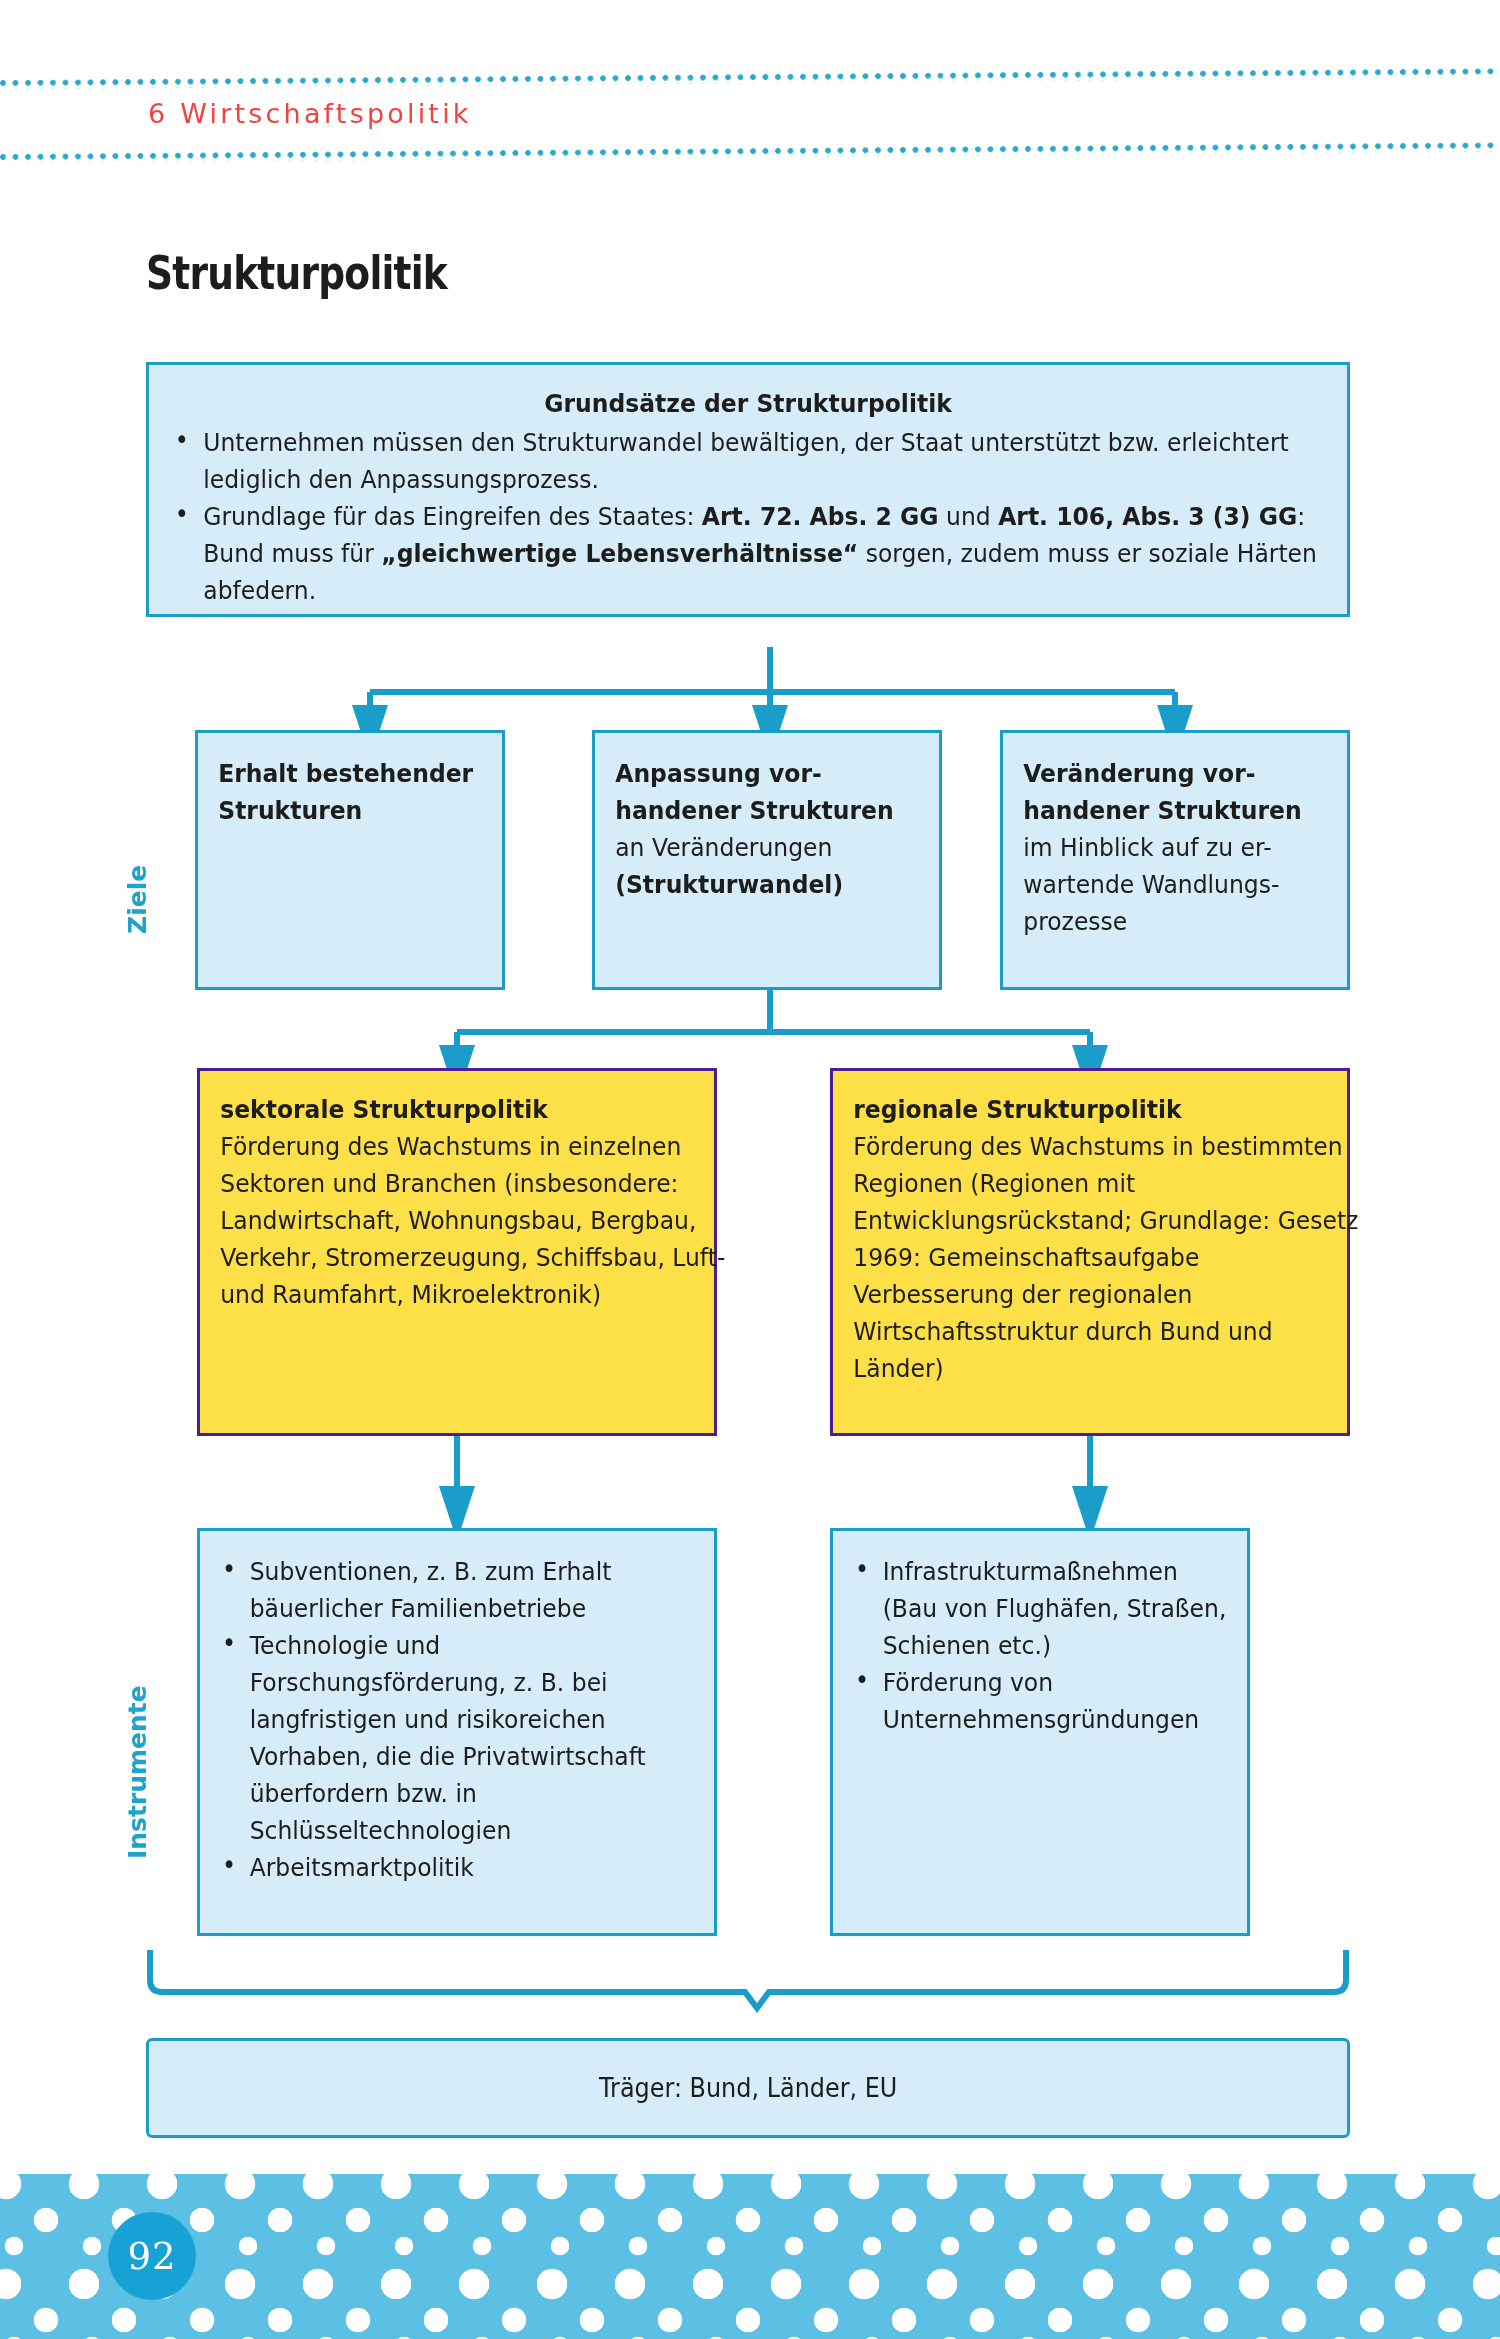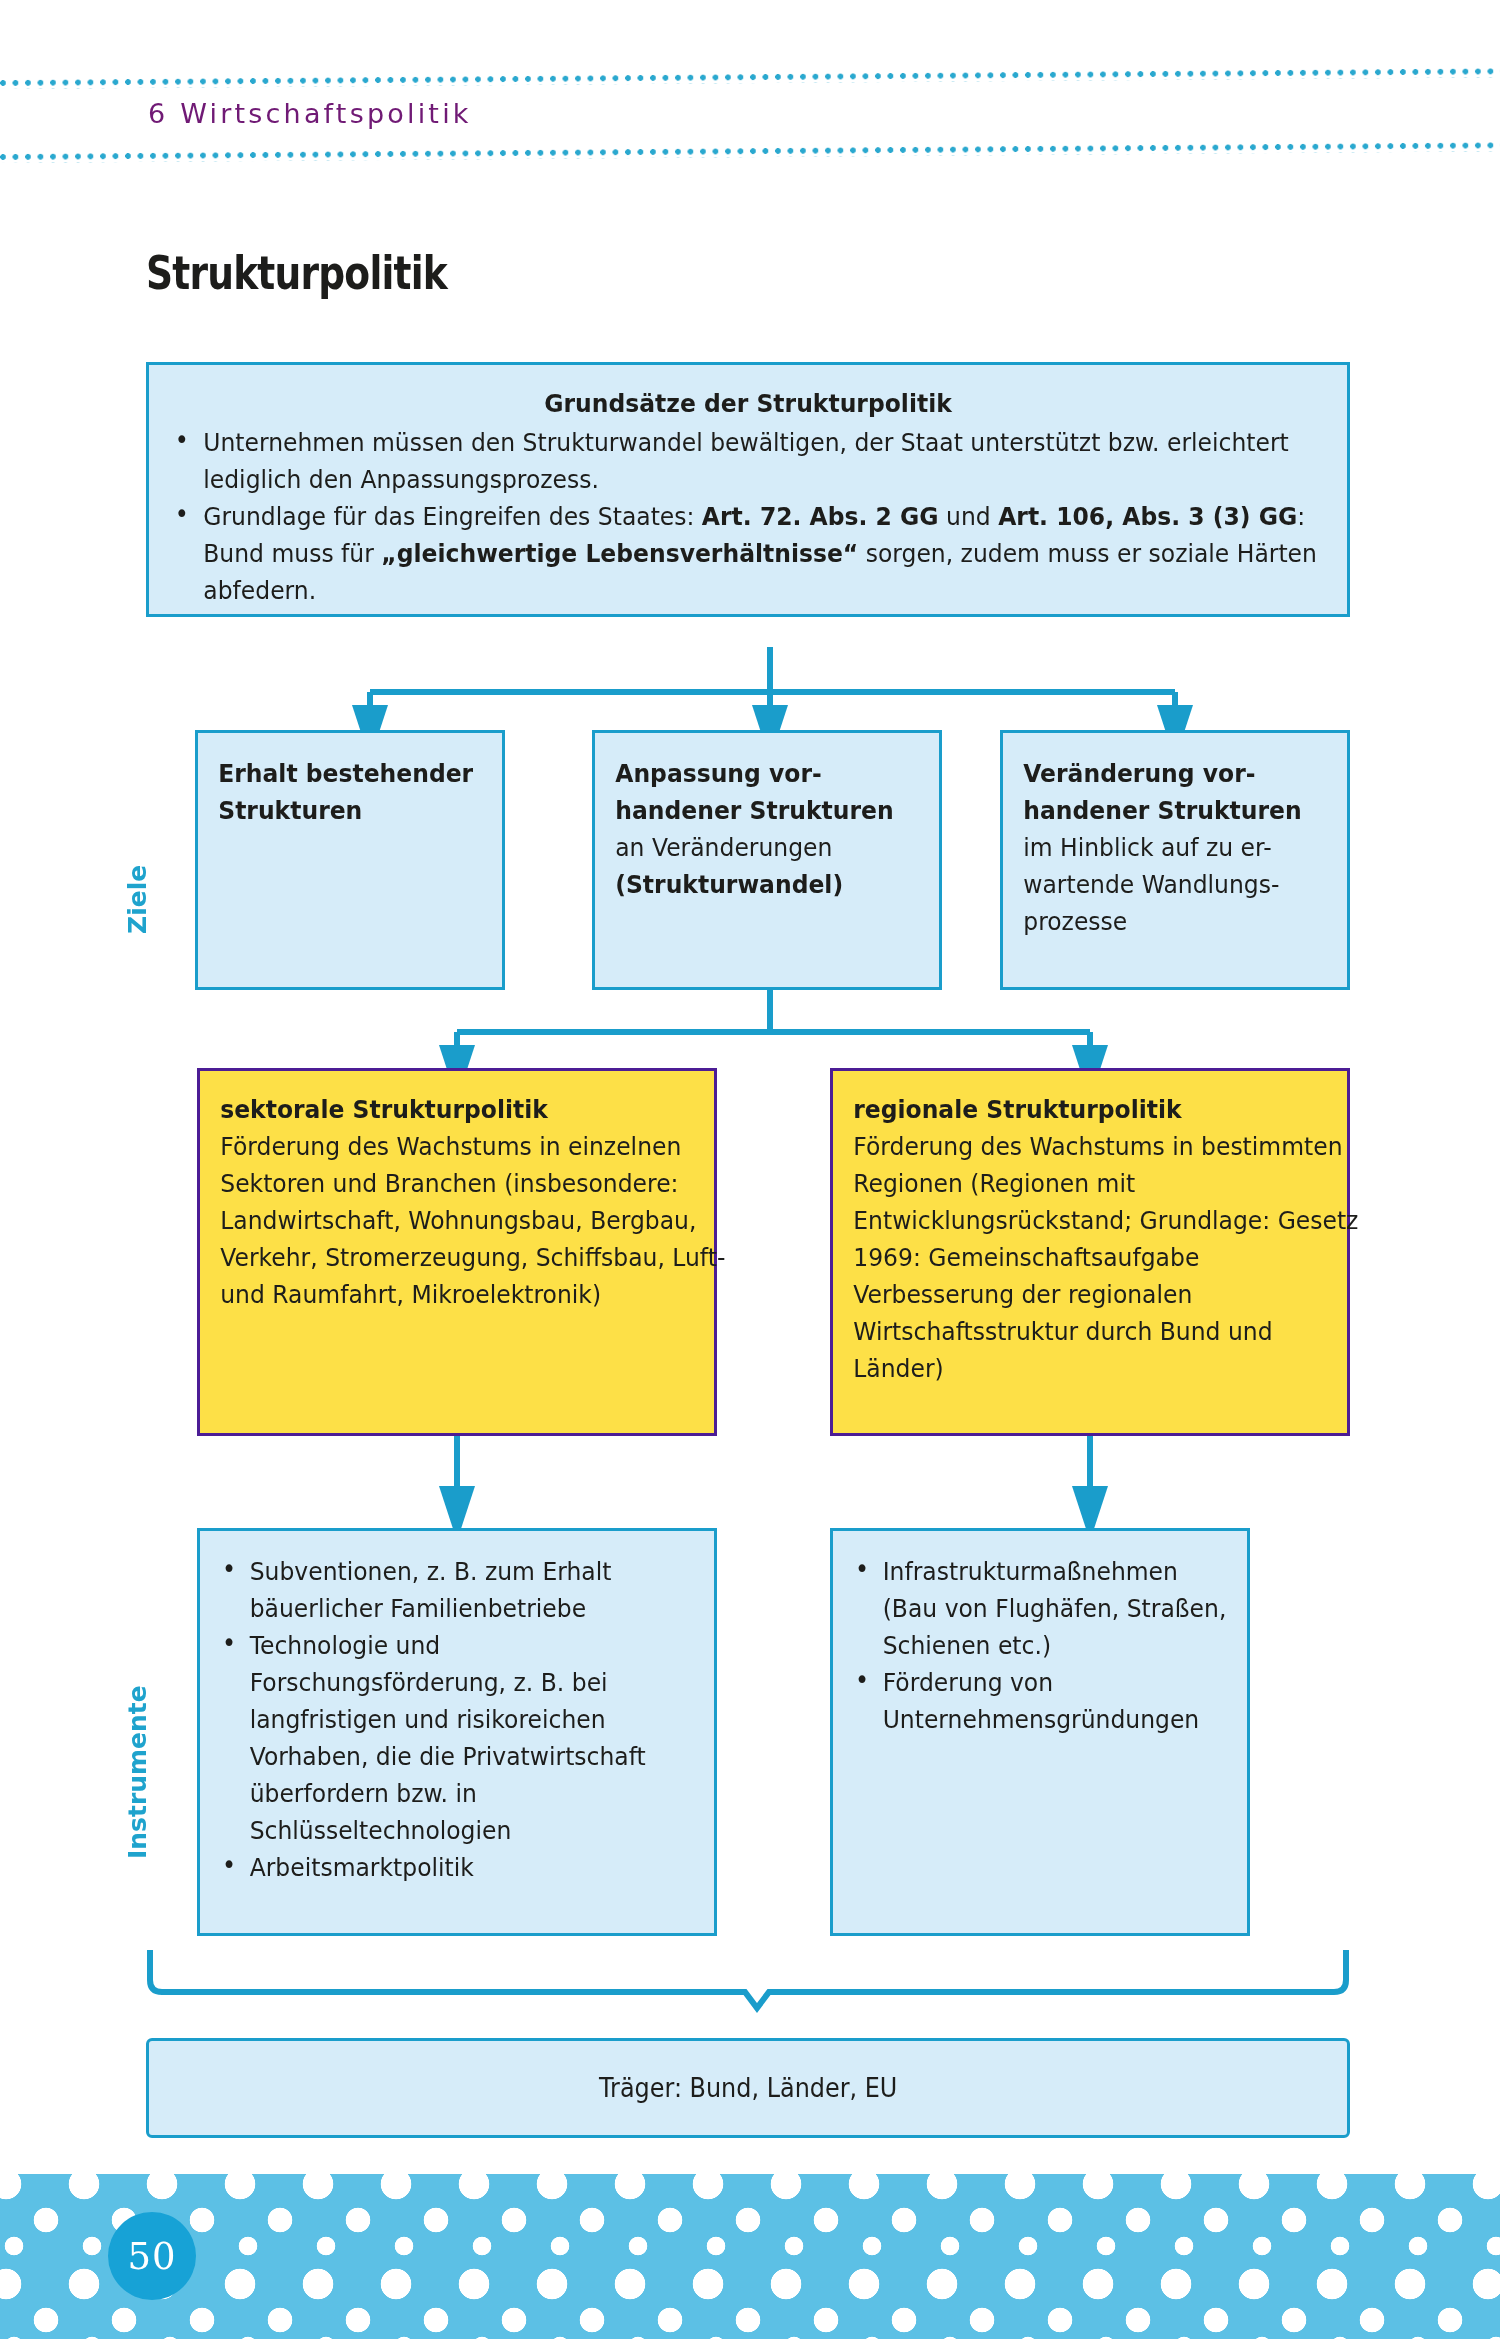--- a/index.html
+++ b/index.html
@@ -31,21 +31,21 @@
     background-repeat: repeat-x;
   }
   .dotrow.top { top: 20px; transform: rotate(-0.45deg); transform-origin: left center; }
   .dotrow.bot { top: 94px; transform: rotate(-0.45deg); transform-origin: left center; }
   #chapter-label {
     position: absolute;
     left: 148px; top: 38px;
     font-family: "DejaVu Sans", sans-serif;
     font-size: 27px;
     letter-spacing: 3.2px;
-    color: #701a75;
+    color: #ef4444;
     white-space: nowrap;
   }
 
   
   #page-title {
     position: absolute;
     left: 146px; top: 245px;
     font-family: "DejaVu Sans", sans-serif;
     font-weight: bold;
     font-size: 47px;
@@ -325,15 +325,15 @@
 </div>
 
 <div class="box blue" id="box-traeger">
   <div class="tg">Träger: Bund, Länder, EU</div>
 </div>
 
 <div id="footer">
   <div id="footer-band"></div>
   <div id="footer-dots"></div>
   <div id="page-number-circle">
-    <span>50</span>
+    <span>92</span>
   </div>
 </div>
 
 </body></html>

